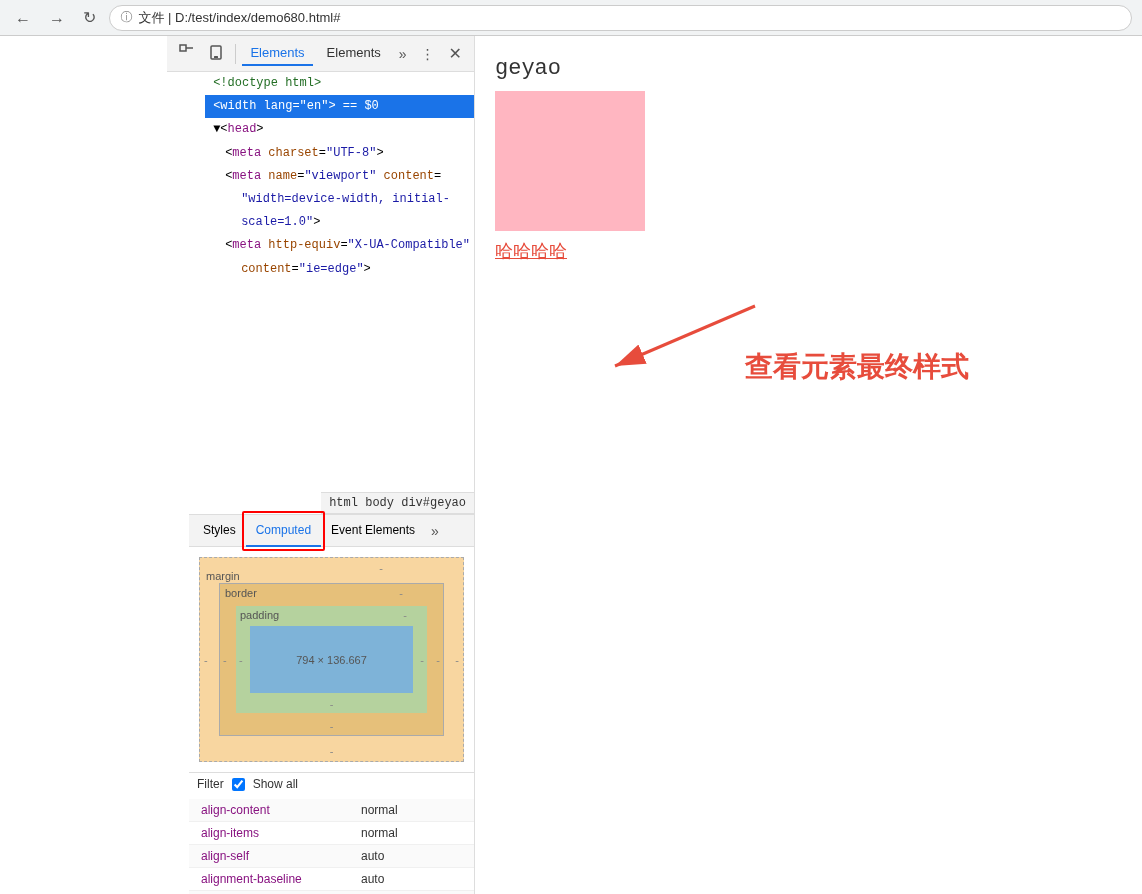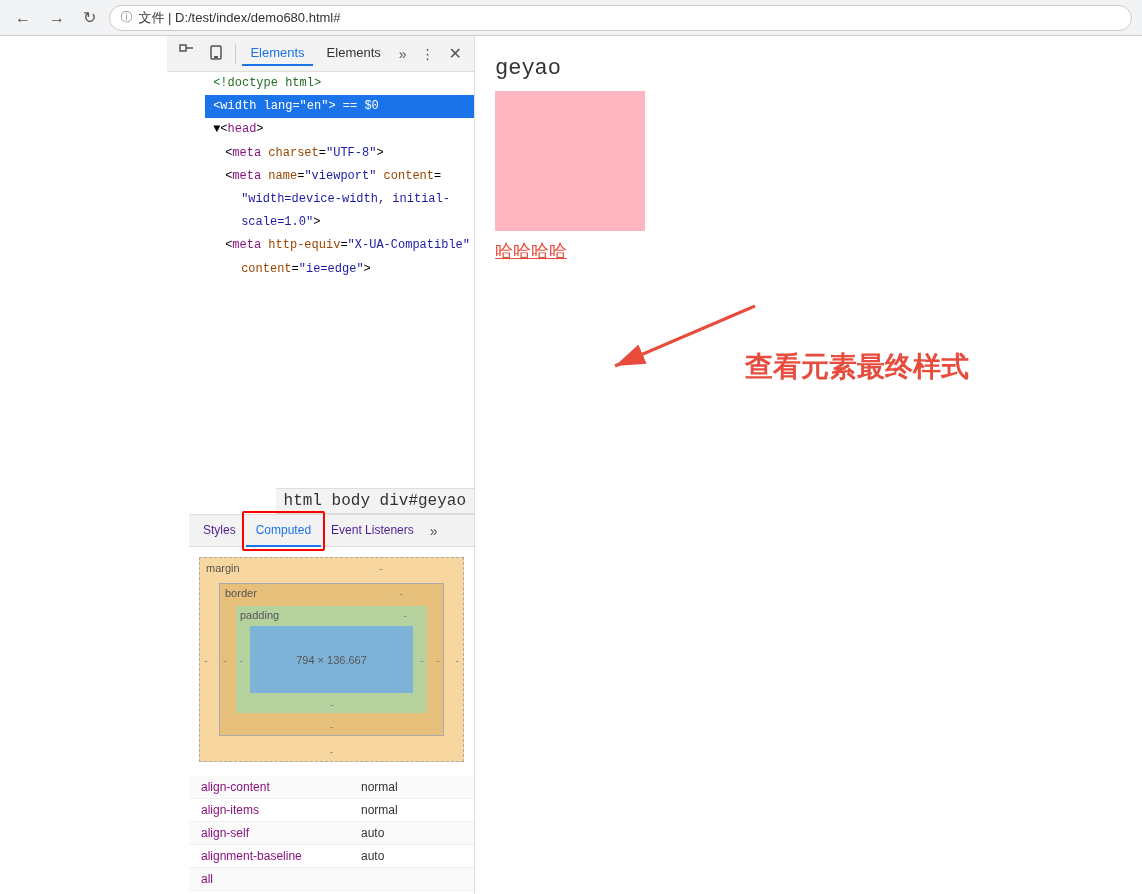--- a/index.html
+++ b/index.html
@@ -137,21 +137,21 @@
     }
     .tag { color: #881280; }
     .attr-name { color: #994500; }
     .attr-val { color: #1a1aa6; }
     .comment { color: #236e25; }
     .selected .tag, .selected .attr-name, .selected .attr-val { color: #fff; }
 
     
     .breadcrumb {
       padding: 3px 8px;
-      font-size: 16px;
+      font-size: 12px;
       background: #f3f3f3;
       border-top: 1px solid #ddd;
       border-bottom: 1px solid #ddd;
       color: #333;
       font-family: 'Courier New', monospace;
     }
     .breadcrumb span { color: #333; }
 
     
     .bottom-panel {
@@ -167,21 +167,21 @@
       border-bottom: 1px solid #ddd;
       padding: 0 4px;
       height: 32px;
     }
     .bottom-tab {
       background: none;
       border: none;
       border-bottom: 2px solid transparent;
       cursor: pointer;
       font-size: 12px;
-      color: #4c1d95;
+      color: #000000;
       padding: 6px 10px;
       height: 32px;
     }
     .bottom-tab.active {
       border-bottom: 2px solid #1a73e8;
       color: #1a73e8;
       font-weight: 500;
     }
     .bottom-tab-more {
       background: none;
@@ -341,31 +341,31 @@
     </div>
 
     <div class="breadcrumb">
       <span>html  body  div#geyao</span>
     </div>
 
     <div class="bottom-panel">
       <div class="bottom-tabs">
         <button class="bottom-tab">Styles</button>
         <button class="bottom-tab active computed-tab-highlight">Computed</button>
-        <button class="bottom-tab">Event Listeners</button>
+        <button class="bottom-tab">Event Elements</button>
         <button class="bottom-tab-more">»</button>
       </div>
 
       <div class="computed-content">
 
         <div class="box-model-area">
           <div style="position:relative; width:265px; height:205px;">
 
             <div style="position:absolute; top:0; left:0; right:0; bottom:0; border:1px dashed #aaa; background:#f8d6a0;">
-              <span class="box-label" style="top:4px; left:6px; color:#555;">margin</span>
+              <span class="box-label" style="top:12px; left:6px; color:#555;">margin</span>
               <span class="box-label" style="top:4px; right:80px; color:#888;">-</span>
               <span class="box-label" style="bottom:4px; left:50%; transform:translateX(-50%); color:#888;">-</span>
               <span class="box-label" style="left:4px; top:50%; transform:translateY(-50%); color:#888;">-</span>
               <span class="box-label" style="right:4px; top:50%; transform:translateY(-50%); color:#888;">-</span>
             </div>
 
             <div style="position:absolute; top:26px; left:20px; right:20px; bottom:26px; border:1px solid #aaa; background:#e6c07a;">
               <span class="box-label" style="top:3px; left:5px; color:#555;">border</span>
               <span class="box-label" style="top:3px; right:40px; color:#888;">-</span>
               <span class="box-label" style="bottom:3px; left:50%; transform:translateX(-50%); color:#888;">-</span>
@@ -380,20 +380,25 @@
                   <span class="content-size">794 × 136.667</span>
                 </div>
                 <span class="box-label" style="bottom:3px; left:50%; transform:translateX(-50%); color:#888;">-</span>
                 <span class="box-label" style="left:3px; top:50%; transform:translateY(-50%); color:#888;">-</span>
                 <span class="box-label" style="right:3px; top:50%; transform:translateY(-50%); color:#888;">-</span>
               </div>
             </div>
           </div>
         </div>
 
+        <div class="filter-bar">
+          <span class="filter-label">Filter</span>
+          <input type="checkbox" class="filter-checkbox" checked="" style="">
+          <span class="filter-show-all">Show all</span>
+        </div>
 
         <div class="css-props">
           <div class="css-prop-row">
             <span class="css-prop-name">align-content</span>
             <span class="css-prop-value">normal</span>
           </div>
           <div class="css-prop-row">
             <span class="css-prop-name">align-items</span>
             <span class="css-prop-value">normal</span>
           </div>

